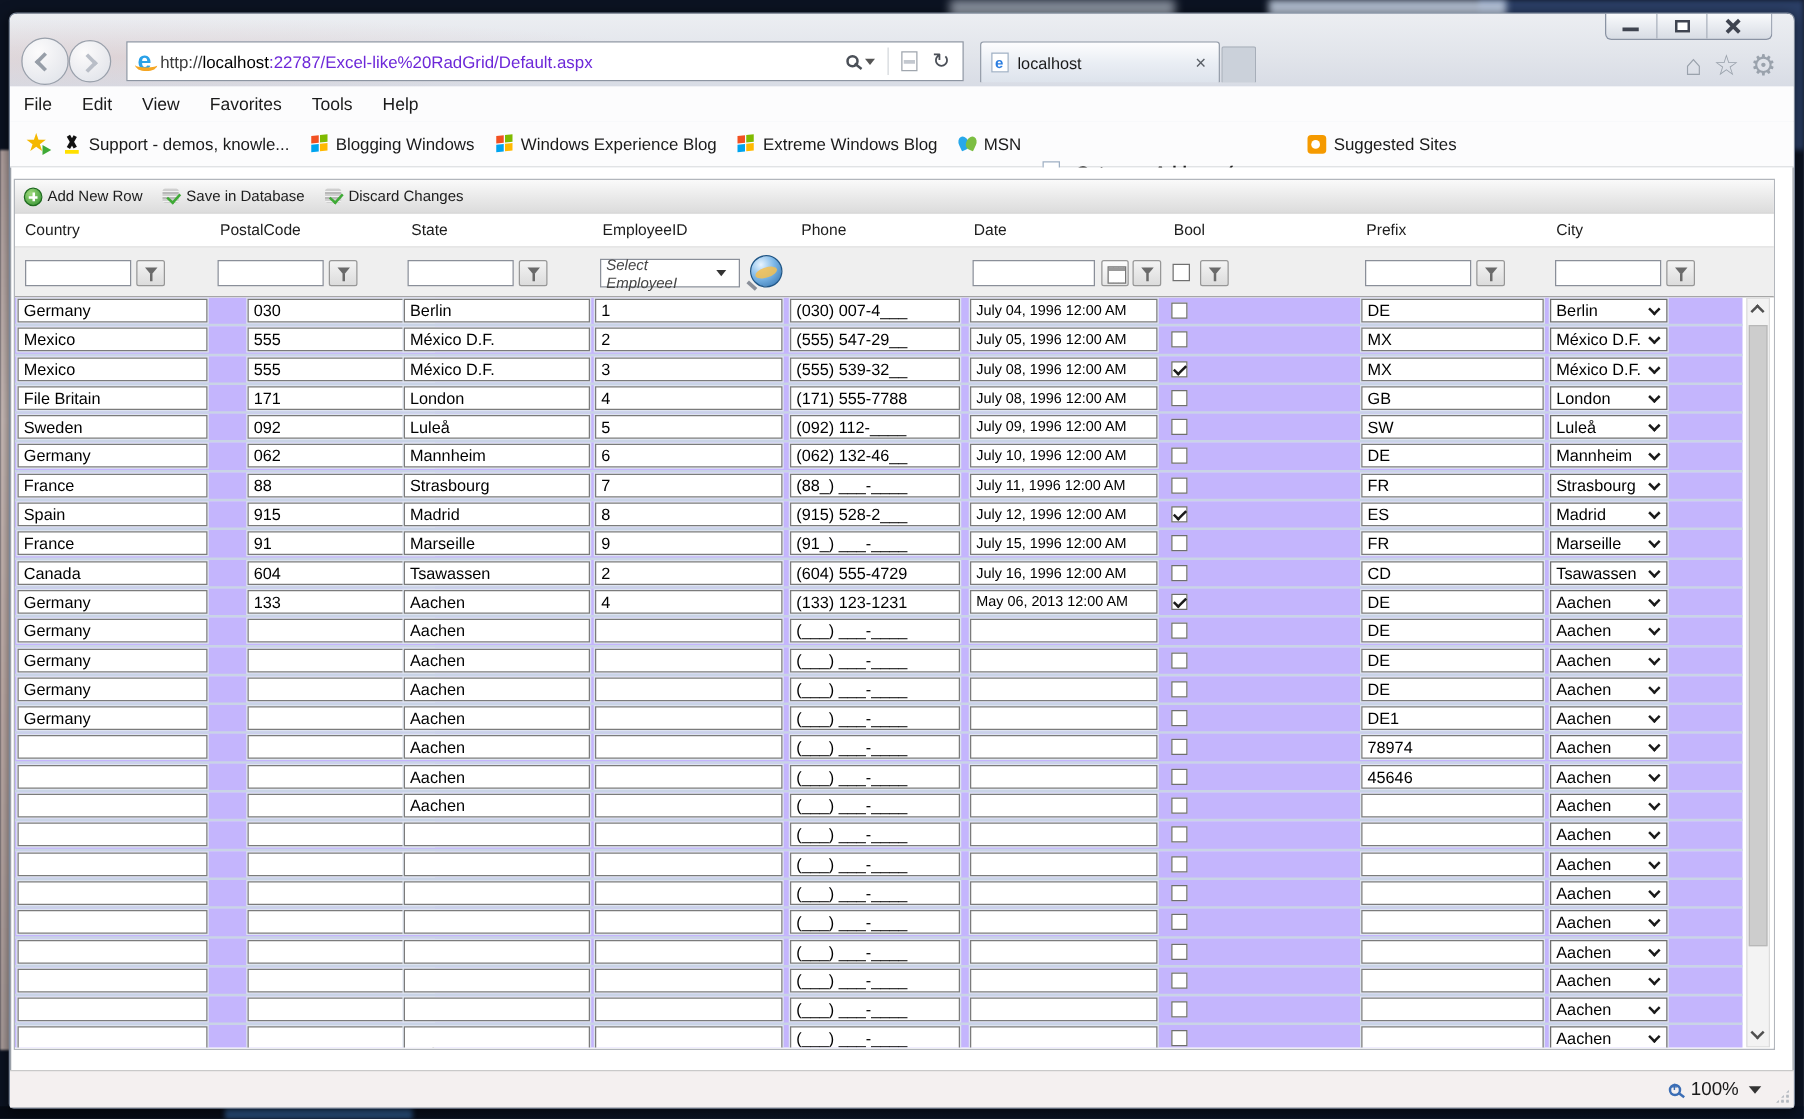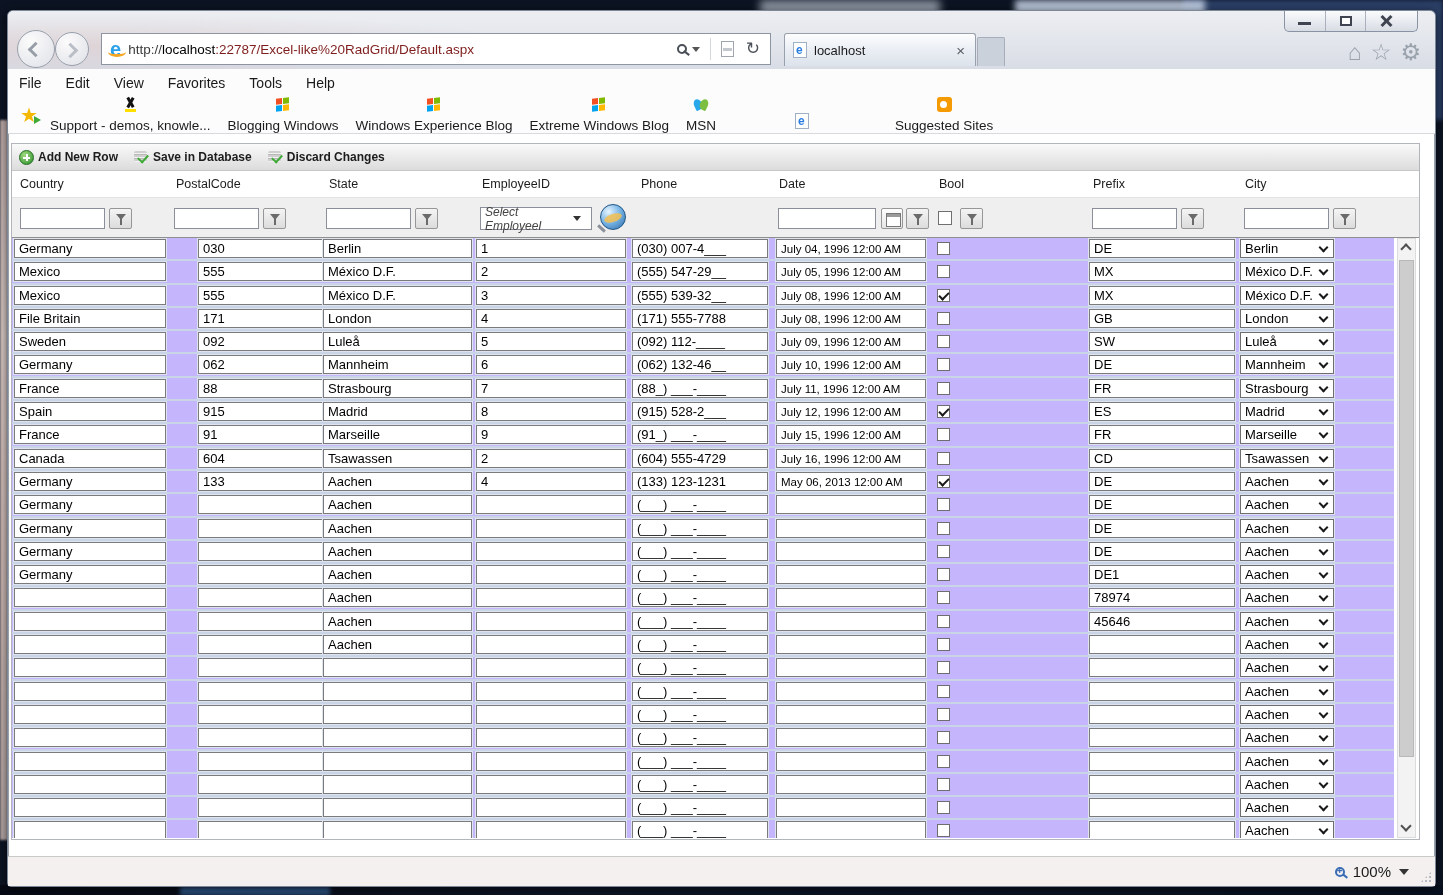--- a/index.html
+++ b/index.html
@@ -35,21 +35,21 @@
 
   
   .addrbar{position:absolute;left:93px;top:22px;width:670px;height:32px;background:#fff;
     border:1px solid #8d95a2;display:flex;align-items:center;padding:0 4px;}
   .ie-e{color:#2aa1e8;font-weight:bold;font-size:20px;line-height:18px;margin:0 7px 0 4px;position:relative;}
   .ie-e::after{content:"";position:absolute;left:-2px;bottom:1px;width:18px;height:7px;
     border-bottom:3px solid #f5a623;border-radius:50%;}
   .url{font-size:13.5px;white-space:nowrap;overflow:hidden;flex:1;}
   .url .scheme{color:#3c3c3c;}
   .url .host{color:#000;}
-  .url .path{color:#7f1d1d;}
+  .url .path{color:#6d28d9;}
   .addr-icons{display:flex;align-items:center;flex:none;height:100%;}
   .mag{width:10px;height:10px;border:2px solid #4a4f57;border-radius:50%;position:relative;margin:0 2px 0 6px;}
   .mag::after{content:"";position:absolute;width:7px;height:2px;background:#4a4f57;right:-5px;bottom:-2px;transform:rotate(38deg);}
   .caret{width:0;height:0;border-left:4px solid transparent;border-right:4px solid transparent;border-top:5px solid #555;margin:0 6px 0 3px;}
   .addr-divider{width:1px;height:22px;background:#d4d7dc;margin:0 4px;}
   .compat{width:13px;height:16px;border:1px solid #a0a6ae;background:#fff;position:relative;margin:0 6px;}
   .compat::after{content:"";position:absolute;left:1px;top:6px;width:9px;height:3px;background:#c3c8cf;}
   .refresh{font-size:17px;color:#4a4f57;margin:0 6px;line-height:16px;}
 
   
@@ -76,21 +76,21 @@
   
   .quick-icons{position:absolute;right:14px;top:28px;display:flex;gap:9px;}
   .quick-icons span{font-size:23px;color:#9aa2ac;line-height:26px;}
 
   
   .menubar{height:28px;flex:none;background:#fcfcfd;display:flex;align-items:center;padding-left:11px;gap:24px;
     font-size:14px;color:#1a1a1a;}
   
   .favbar{height:37px;flex:none;background:#fcfcfd;border-bottom:1px solid #d8dadd;display:flex;align-items:center;
     padding-left:12px;gap:7px;font-size:13.5px;color:#1a1a1a;}
-  .fav-item{display:flex;align-items:center;gap:6px;padding:2px 5px;flex-direction:column;}
+  .fav-item{display:flex;align-items:center;gap:6px;padding:2px 5px;}
   .fav-item.bold{font-weight:bold;margin-top:44px;}
   .star-gold{color:#f5b800;font-size:20px;line-height:18px;position:relative;}
   .star-gold::after{content:"";position:absolute;right:-3px;bottom:0;width:0;height:0;
     border-top:4px solid transparent;border-bottom:4px solid transparent;border-left:7px solid #3faa36;}
   .supp-ic{width:15px;height:15px;position:relative;}
   .supp-ic i{position:absolute;left:6px;top:0;width:2.5px;height:11px;background:#111;}
   .supp-ic i:nth-child(1){transform:rotate(30deg);}
   .supp-ic i:nth-child(2){transform:rotate(-30deg);}
   .supp-ic b{position:absolute;left:2px;bottom:0;width:11px;height:3px;background:#ffe000;}
   .winflag{width:14px;height:14px;display:grid;grid-template-columns:6px 6px;grid-template-rows:6px 6px;gap:1px;transform:skewY(-6deg);}
@@ -102,21 +102,21 @@
   .msn-ic i:nth-child(2){left:6px;top:1px;background:#7cbe42;transform:rotate(25deg) scaleX(-1);}
   .sugg-ic{width:15px;height:15px;background:#f59a00;border-radius:3px;position:relative;}
   .sugg-ic::after{content:"";position:absolute;left:3px;top:4px;width:7px;height:7px;background:#fff;border-radius:50%;}
 
   
   .page{flex:1;background:#fff;border-left:1px solid #9aa0a8;border-right:1px solid #9aa0a8;position:relative;overflow:hidden;}
   .grid-wrap{position:absolute;left:2px;top:9px;width:1409px;height:697px;border:1px solid #b2b6bc;background:#fff;}
 
   .grid-toolbar{height:27px;background:linear-gradient(180deg,#fafafa,#e9e9e9 55%,#dcdcdc);
     border-bottom:1px solid #c6c6c6;display:flex;align-items:center;padding-left:7px;gap:16px;font-size:12px;color:#1c1c1c;}
-  .tb-item{display:flex;align-items:center;gap:4px;font-weight:bold;}
+  .tb-item{display:flex;align-items:center;gap:4px;}
   .icon-add{width:15px;height:15px;border-radius:50%;border:1px solid #1f6b1f;position:relative;flex:none;
     background:radial-gradient(circle at 35% 30%,#9ed97c,#2e8f2e);}
   .icon-add::before{content:"";position:absolute;left:3px;top:6px;width:7px;height:2px;background:#fff;}
   .icon-add::after{content:"";position:absolute;left:6px;top:3px;width:2px;height:7px;background:#fff;}
   .icon-layers{width:15px;height:14px;position:relative;flex:none;}
   .icon-layers::before{content:"";position:absolute;left:0;top:1px;width:13px;height:11px;
     background:repeating-linear-gradient(180deg,#cfcfcf 0 2px,#f2f2f2 2px 3px,#b9b9b9 3px 4px);border-radius:2px;}
   .icon-layers::after{content:"";position:absolute;left:4px;top:4px;width:8px;height:5px;
     border-left:2.5px solid #3faa36;border-bottom:2.5px solid #3faa36;transform:rotate(-48deg);}
 

